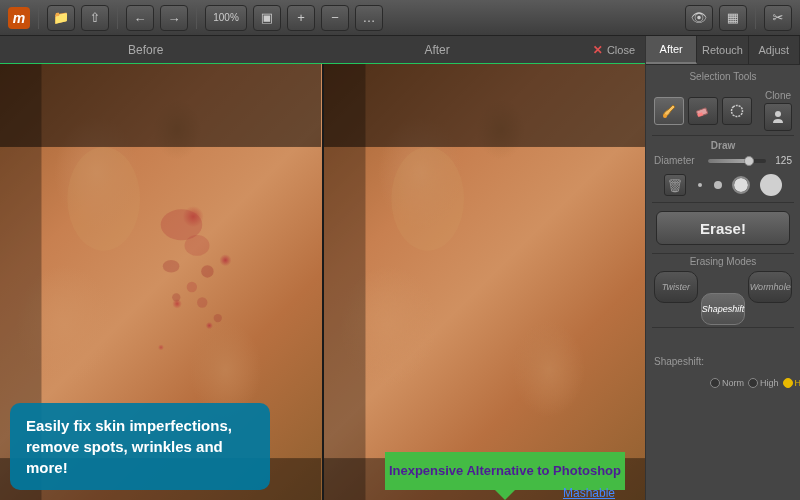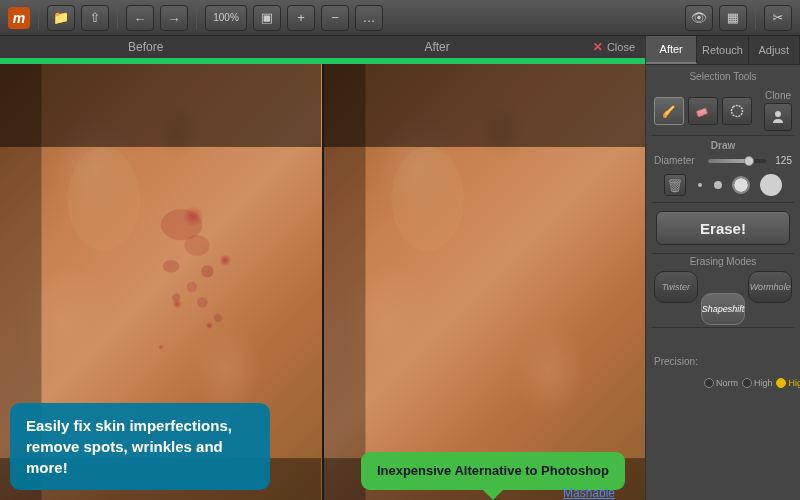--- a/index.html
+++ b/index.html
@@ -80,21 +80,21 @@
       background: #2a2a2a;
       position: relative;
       display: flex;
       flex-direction: column;
     }
     #canvas-header {
       height: 28px;
       background: #3a3a3a;
       display: flex;
       align-items: center;
-      border-bottom: 6px solid #22c55e;
+      border-bottom: 1px solid #22c55e;
       justify-content: space-between;
     }
     .canvas-label {
       flex: 1;
       text-align: center;
       color: #aaa;
       font-size: 12px;
     }
     .close-btn {
       display: flex;
@@ -177,24 +177,24 @@
       font-size: 15px;
       font-weight: bold;
       line-height: 1.4;
     }
 
     #caption-right {
       position: absolute;
       bottom: 10px;
       right: 20px;
       background: #44bb44;
-      border-radius: 9px;
-      padding: 10px 16px;
+      border-radius: 0;
+      padding: 10px 4px;
       text-align: center;
-      color: #0f172a;
+      color: #4c1d95;
       font-weight: bold;
       font-size: 13px;
       line-height: 1.4;
     }
     #caption-right::after {
       content: '';
       position: absolute;
       bottom: -10px;
       left: 50%;
       transform: translateX(-50%);
@@ -648,21 +648,21 @@
       <div class="modes-row">
         <div class="mode-btn">Twister</div>
         <div class="mode-btn active">Shapeshift</div>
         <div class="mode-btn">Wormhole</div>
       </div>
     </div>
 
     <div class="panel-divider"></div>
 
     <div id="precision-row">
-      <span class="precision-label">Precision:</span>
+      <span class="precision-label">Shapeshift:</span>
       <div class="radio-group">
         <div class="radio-item">
           <div class="radio-circle"></div>
           <span class="radio-text">Norm</span>
         </div>
         <div class="radio-item">
           <div class="radio-circle"></div>
           <span class="radio-text">High</span>
         </div>
         <div class="radio-item">

